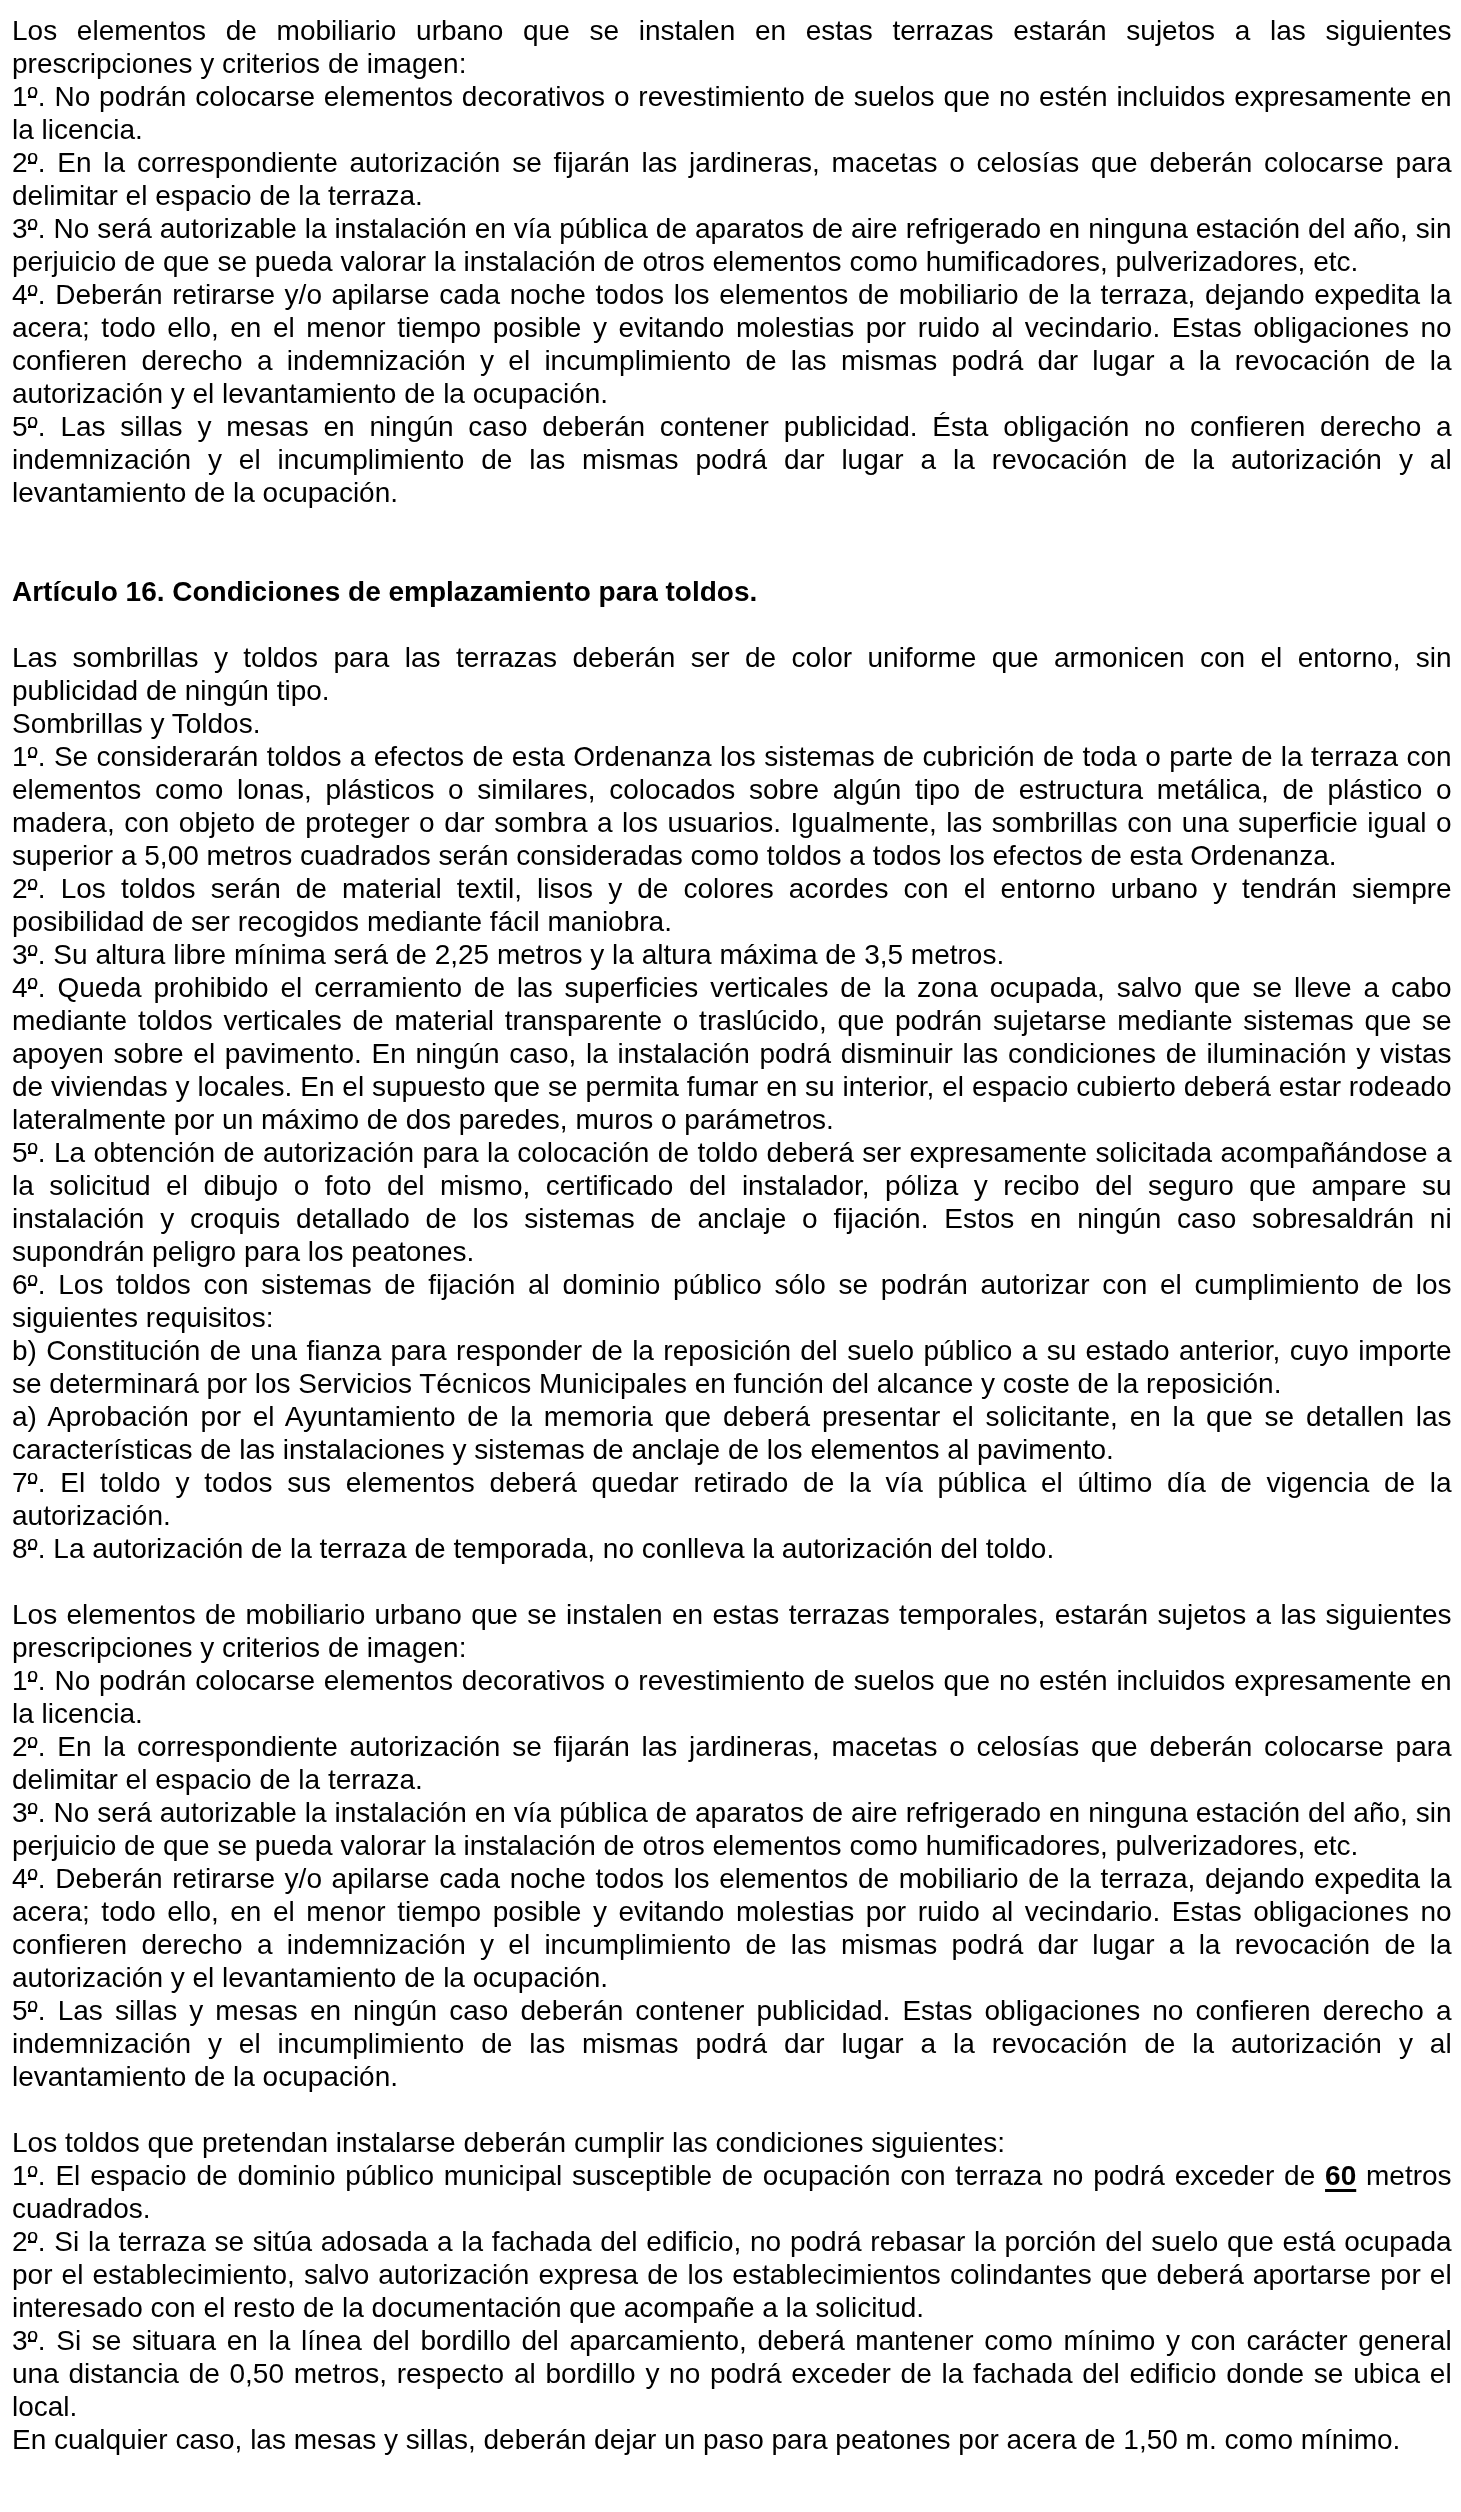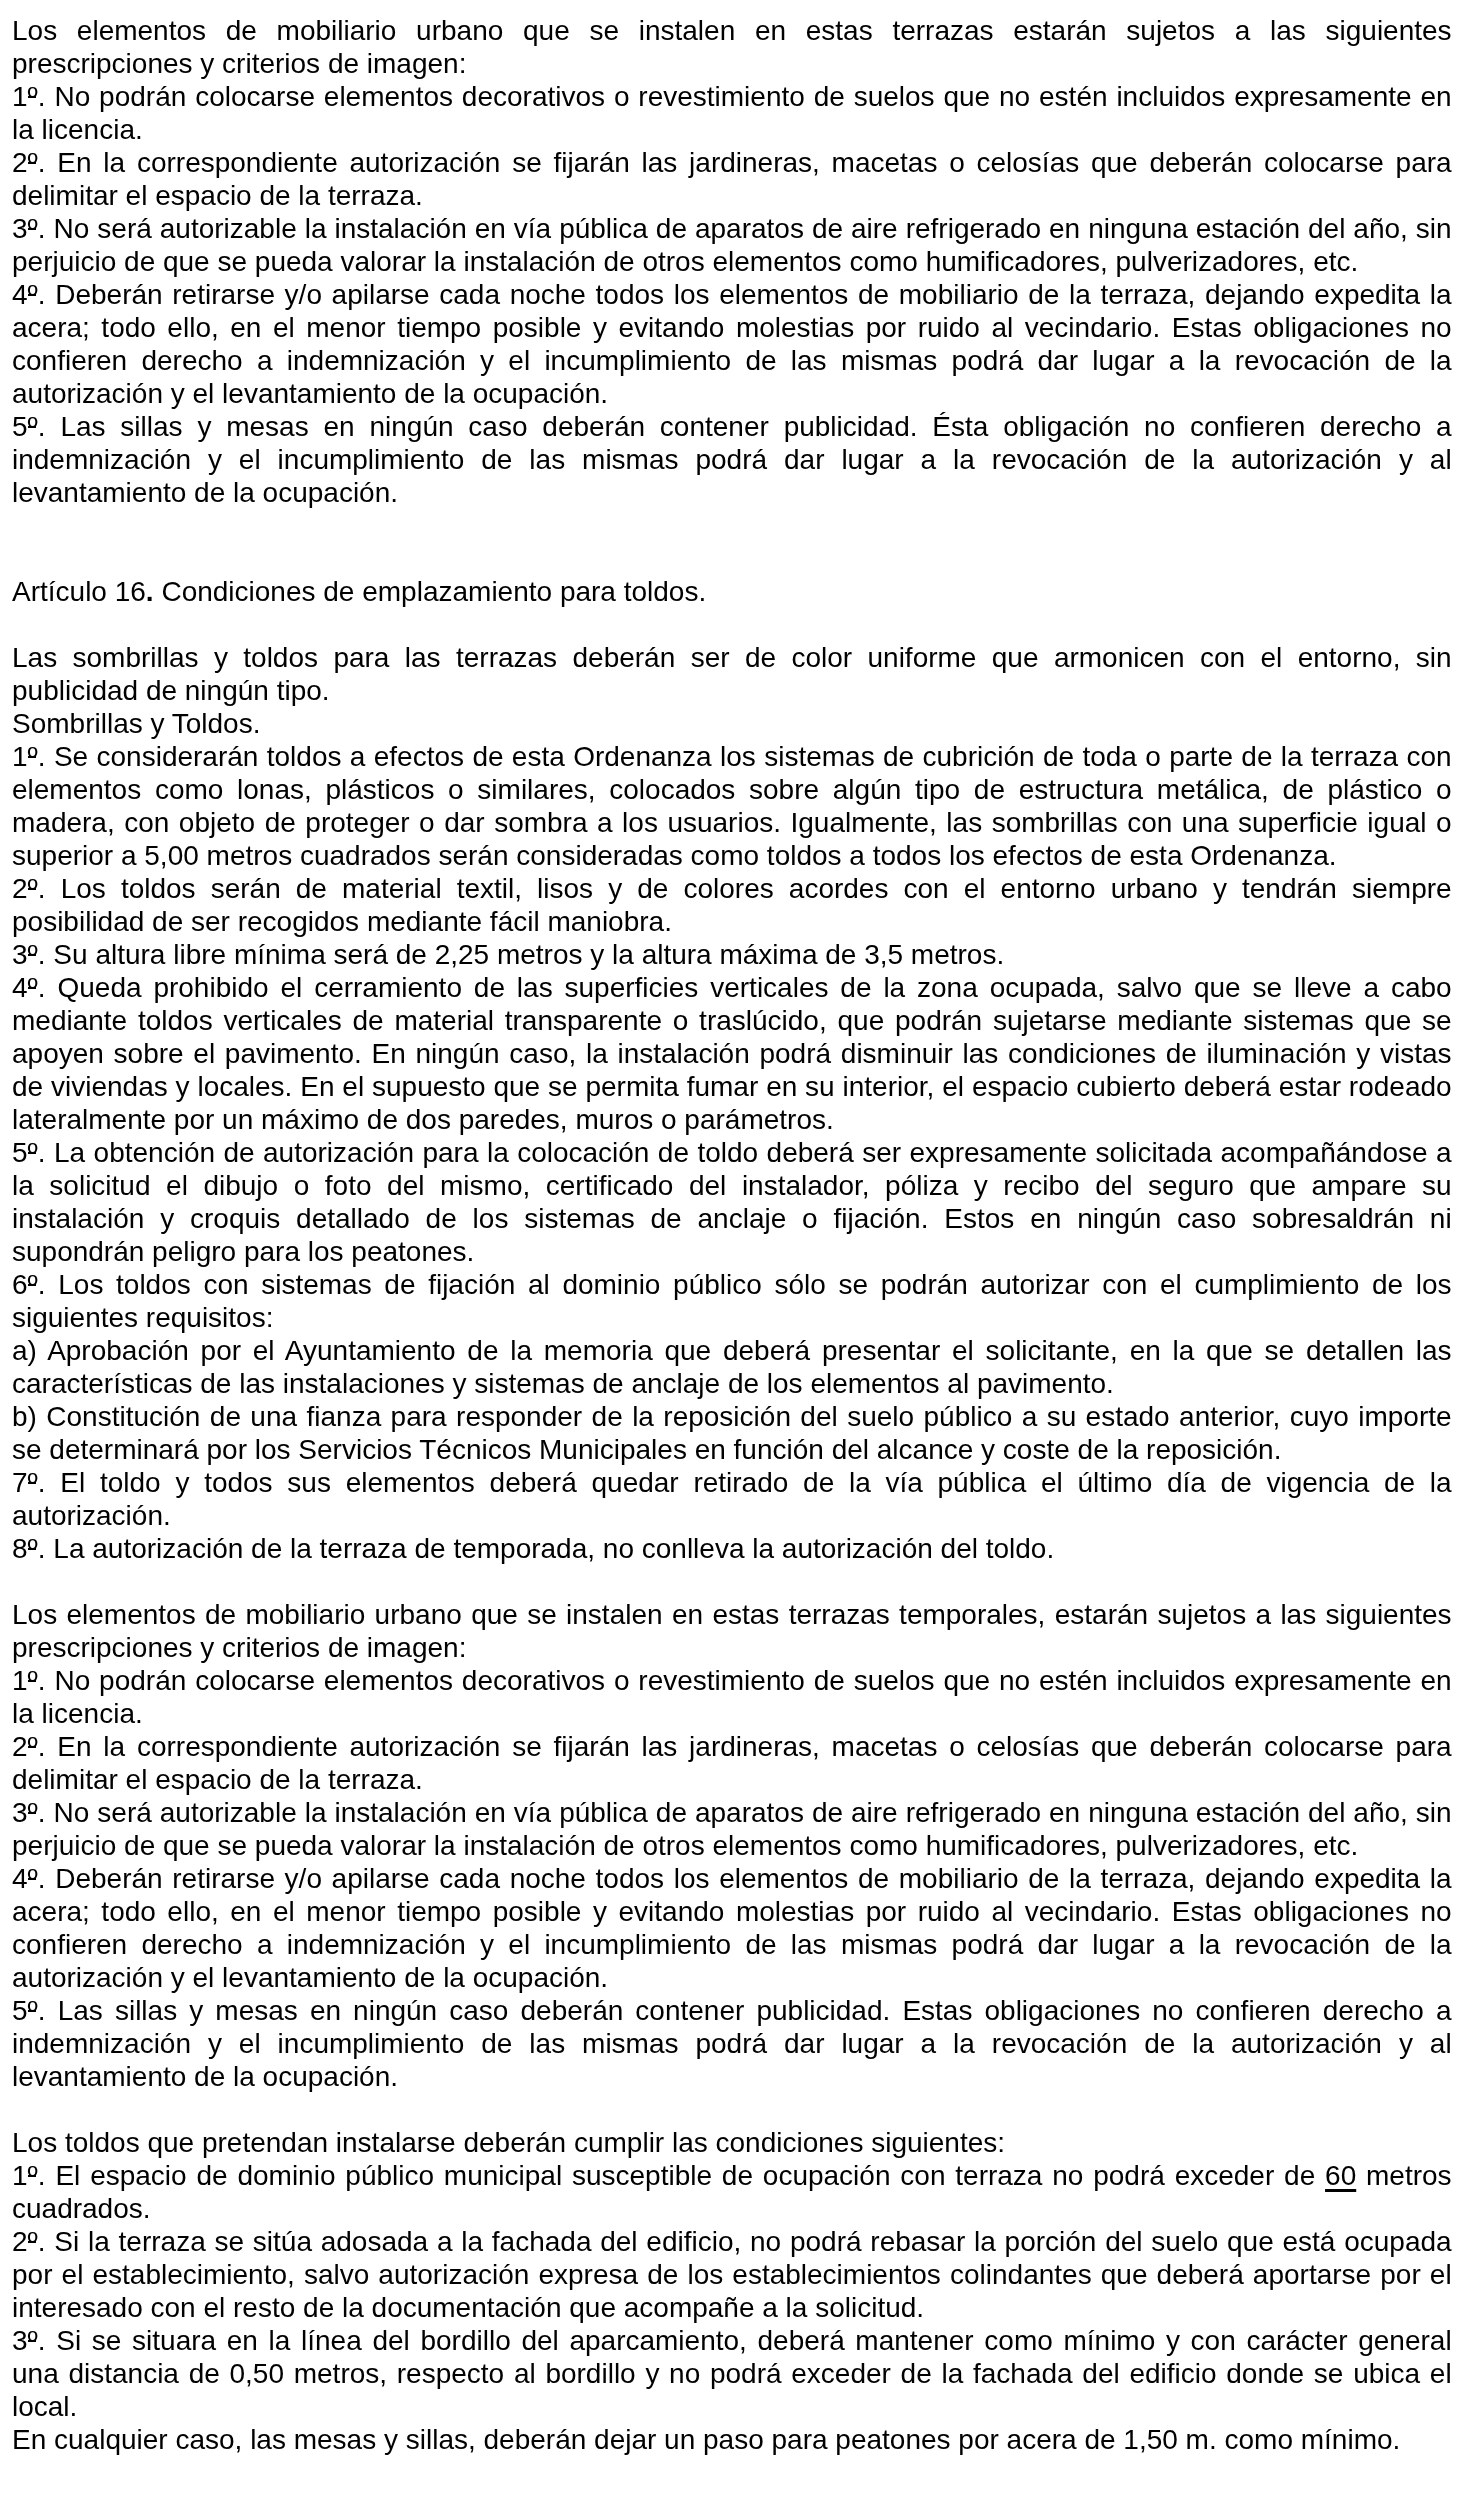--- a/index.html
+++ b/index.html
@@ -21,21 +21,21 @@
     font-size: 28px;
     line-height: 33px;
     text-align: justify;
     hyphens: none;
   }
   p.para {
     margin: 0;
     padding: 0;
   }
   .heading { font-weight: bold; }
-  .b { font-weight: normal; }
+  .b { font-weight: bold; }
   .u {
     text-decoration: underline;
     text-decoration-thickness: 2.6px;
     text-underline-offset: 3.5px;
   }
   
   .ord {
     position: relative;
     display: inline-block;
   }
@@ -64,22 +64,22 @@
       <p class="para heading"><span class="run b">Artículo 16</span><span class="run">. </span><span class="run b">Condiciones de emplazamiento para toldos.</span></p>
       <div class="spacer" style="height: 33px;"></div>
       <p class="para"><span class="run">Las sombrillas y toldos para las terrazas deberán ser de color uniforme que armonicen con el entorno, sin publicidad de ningún tipo.</span></p>
       <p class="para"><span class="run">Sombrillas y Toldos.</span></p>
       <p class="para"><span class="run">1</span><span class="run ord">º</span><span class="run">. Se considerarán toldos a efectos de esta Ordenanza los sistemas de cubrición de toda o parte de la terraza con elementos como lonas, plásticos o similares, colocados sobre algún tipo de estructura metálica, de plástico o madera, con objeto de proteger o dar sombra a los usuarios. Igualmente, las sombrillas con una superficie igual o superior a 5,00 metros cuadrados serán consideradas como toldos a todos los efectos de esta Ordenanza.</span></p>
       <p class="para"><span class="run">2</span><span class="run ord">º</span><span class="run">. Los toldos serán de material textil, lisos y de colores acordes con el entorno urbano y tendrán siempre posibilidad de ser recogidos mediante fácil maniobra.</span></p>
       <p class="para"><span class="run">3</span><span class="run ord">º</span><span class="run">. Su altura libre mínima será de 2,25 metros y la altura máxima de 3,5 metros.</span></p>
       <p class="para"><span class="run">4</span><span class="run ord">º</span><span class="run">. Queda prohibido el cerramiento de las superficies verticales de la zona ocupada, salvo que se lleve a cabo mediante toldos verticales de material transparente o traslúcido, que podrán sujetarse mediante sistemas que se apoyen sobre el pavimento. En ningún caso, la instalación podrá disminuir las condiciones de iluminación y vistas de viviendas y locales. En el supuesto que se permita fumar en su interior, el espacio cubierto deberá estar rodeado lateralmente por un máximo de dos paredes, muros o parámetros.</span></p>
       <p class="para"><span class="run">5</span><span class="run ord">º</span><span class="run">. La obtención de autorización para la colocación de toldo deberá ser expresamente solicitada acompañándose a la solicitud el dibujo o foto del mismo, certificado del instalador, póliza y recibo del seguro que ampare su instalación y croquis detallado de los sistemas de anclaje o fijación. Estos en ningún caso sobresaldrán ni supondrán peligro para los peatones.</span></p>
       <p class="para"><span class="run">6</span><span class="run ord">º</span><span class="run">. Los toldos con sistemas de fijación al dominio público sólo se podrán autorizar con el cumplimiento de los siguientes requisitos:</span></p>
+      <p class="para"><span class="run">b) Constitución de una fianza para responder de la reposición del suelo público a su estado anterior, cuyo importe se determinará por los Servicios Técnicos Municipales en función del alcance y coste de la reposición.</span></p>
       <p class="para"><span class="run">a) Aprobación por el Ayuntamiento de la memoria que deberá presentar el solicitante, en la que se detallen las características de las instalaciones y sistemas de anclaje de los elementos al pavimento.</span></p>
-      <p class="para"><span class="run">b) Constitución de una fianza para responder de la reposición del suelo público a su estado anterior, cuyo importe se determinará por los Servicios Técnicos Municipales en función del alcance y coste de la reposición.</span></p>
       <p class="para"><span class="run">7</span><span class="run ord">º</span><span class="run">. El toldo y todos sus elementos deberá quedar retirado de la vía pública el último día de vigencia de la autorización.</span></p>
       <p class="para"><span class="run">8</span><span class="run ord">º</span><span class="run">. La autorización de la terraza de temporada, no conlleva la autorización del toldo.</span></p>
       <div class="spacer" style="height: 33px;"></div>
       <p class="para"><span class="run">Los elementos de mobiliario urbano que se instalen en estas terrazas temporales, estarán sujetos a las siguientes prescripciones y criterios de imagen:</span></p>
       <p class="para"><span class="run">1</span><span class="run ord">º</span><span class="run">. No podrán colocarse elementos decorativos o revestimiento de suelos que no estén incluidos expresamente en la licencia.</span></p>
       <p class="para"><span class="run">2</span><span class="run ord">º</span><span class="run">. En la correspondiente autorización se fijarán las jardineras, macetas o celosías que deberán colocarse para delimitar el espacio de la terraza.</span></p>
       <p class="para"><span class="run">3</span><span class="run ord">º</span><span class="run">. No será autorizable la instalación en vía pública de aparatos de aire refrigerado en ninguna estación del año, sin perjuicio de que se pueda valorar la instalación de otros elementos como humificadores, pulverizadores, etc.</span></p>
       <p class="para"><span class="run">4</span><span class="run ord">º</span><span class="run">. Deberán retirarse y/o apilarse cada noche todos los elementos de mobiliario de la terraza, dejando expedita la acera; todo ello, en el menor tiempo posible y evitando molestias por ruido al vecindario. Estas obligaciones no confieren derecho a indemnización y el incumplimiento de las mismas podrá dar lugar a la revocación de la autorización y el levantamiento de la ocupación.</span></p>
       <p class="para"><span class="run">5</span><span class="run ord">º</span><span class="run">. Las sillas y mesas en ningún caso deberán contener publicidad. Estas obligaciones no confieren derecho a indemnización y el incumplimiento de las mismas podrá dar lugar a la revocación de la autorización y al levantamiento de la ocupación.</span></p>
       <div class="spacer" style="height: 33px;"></div>

